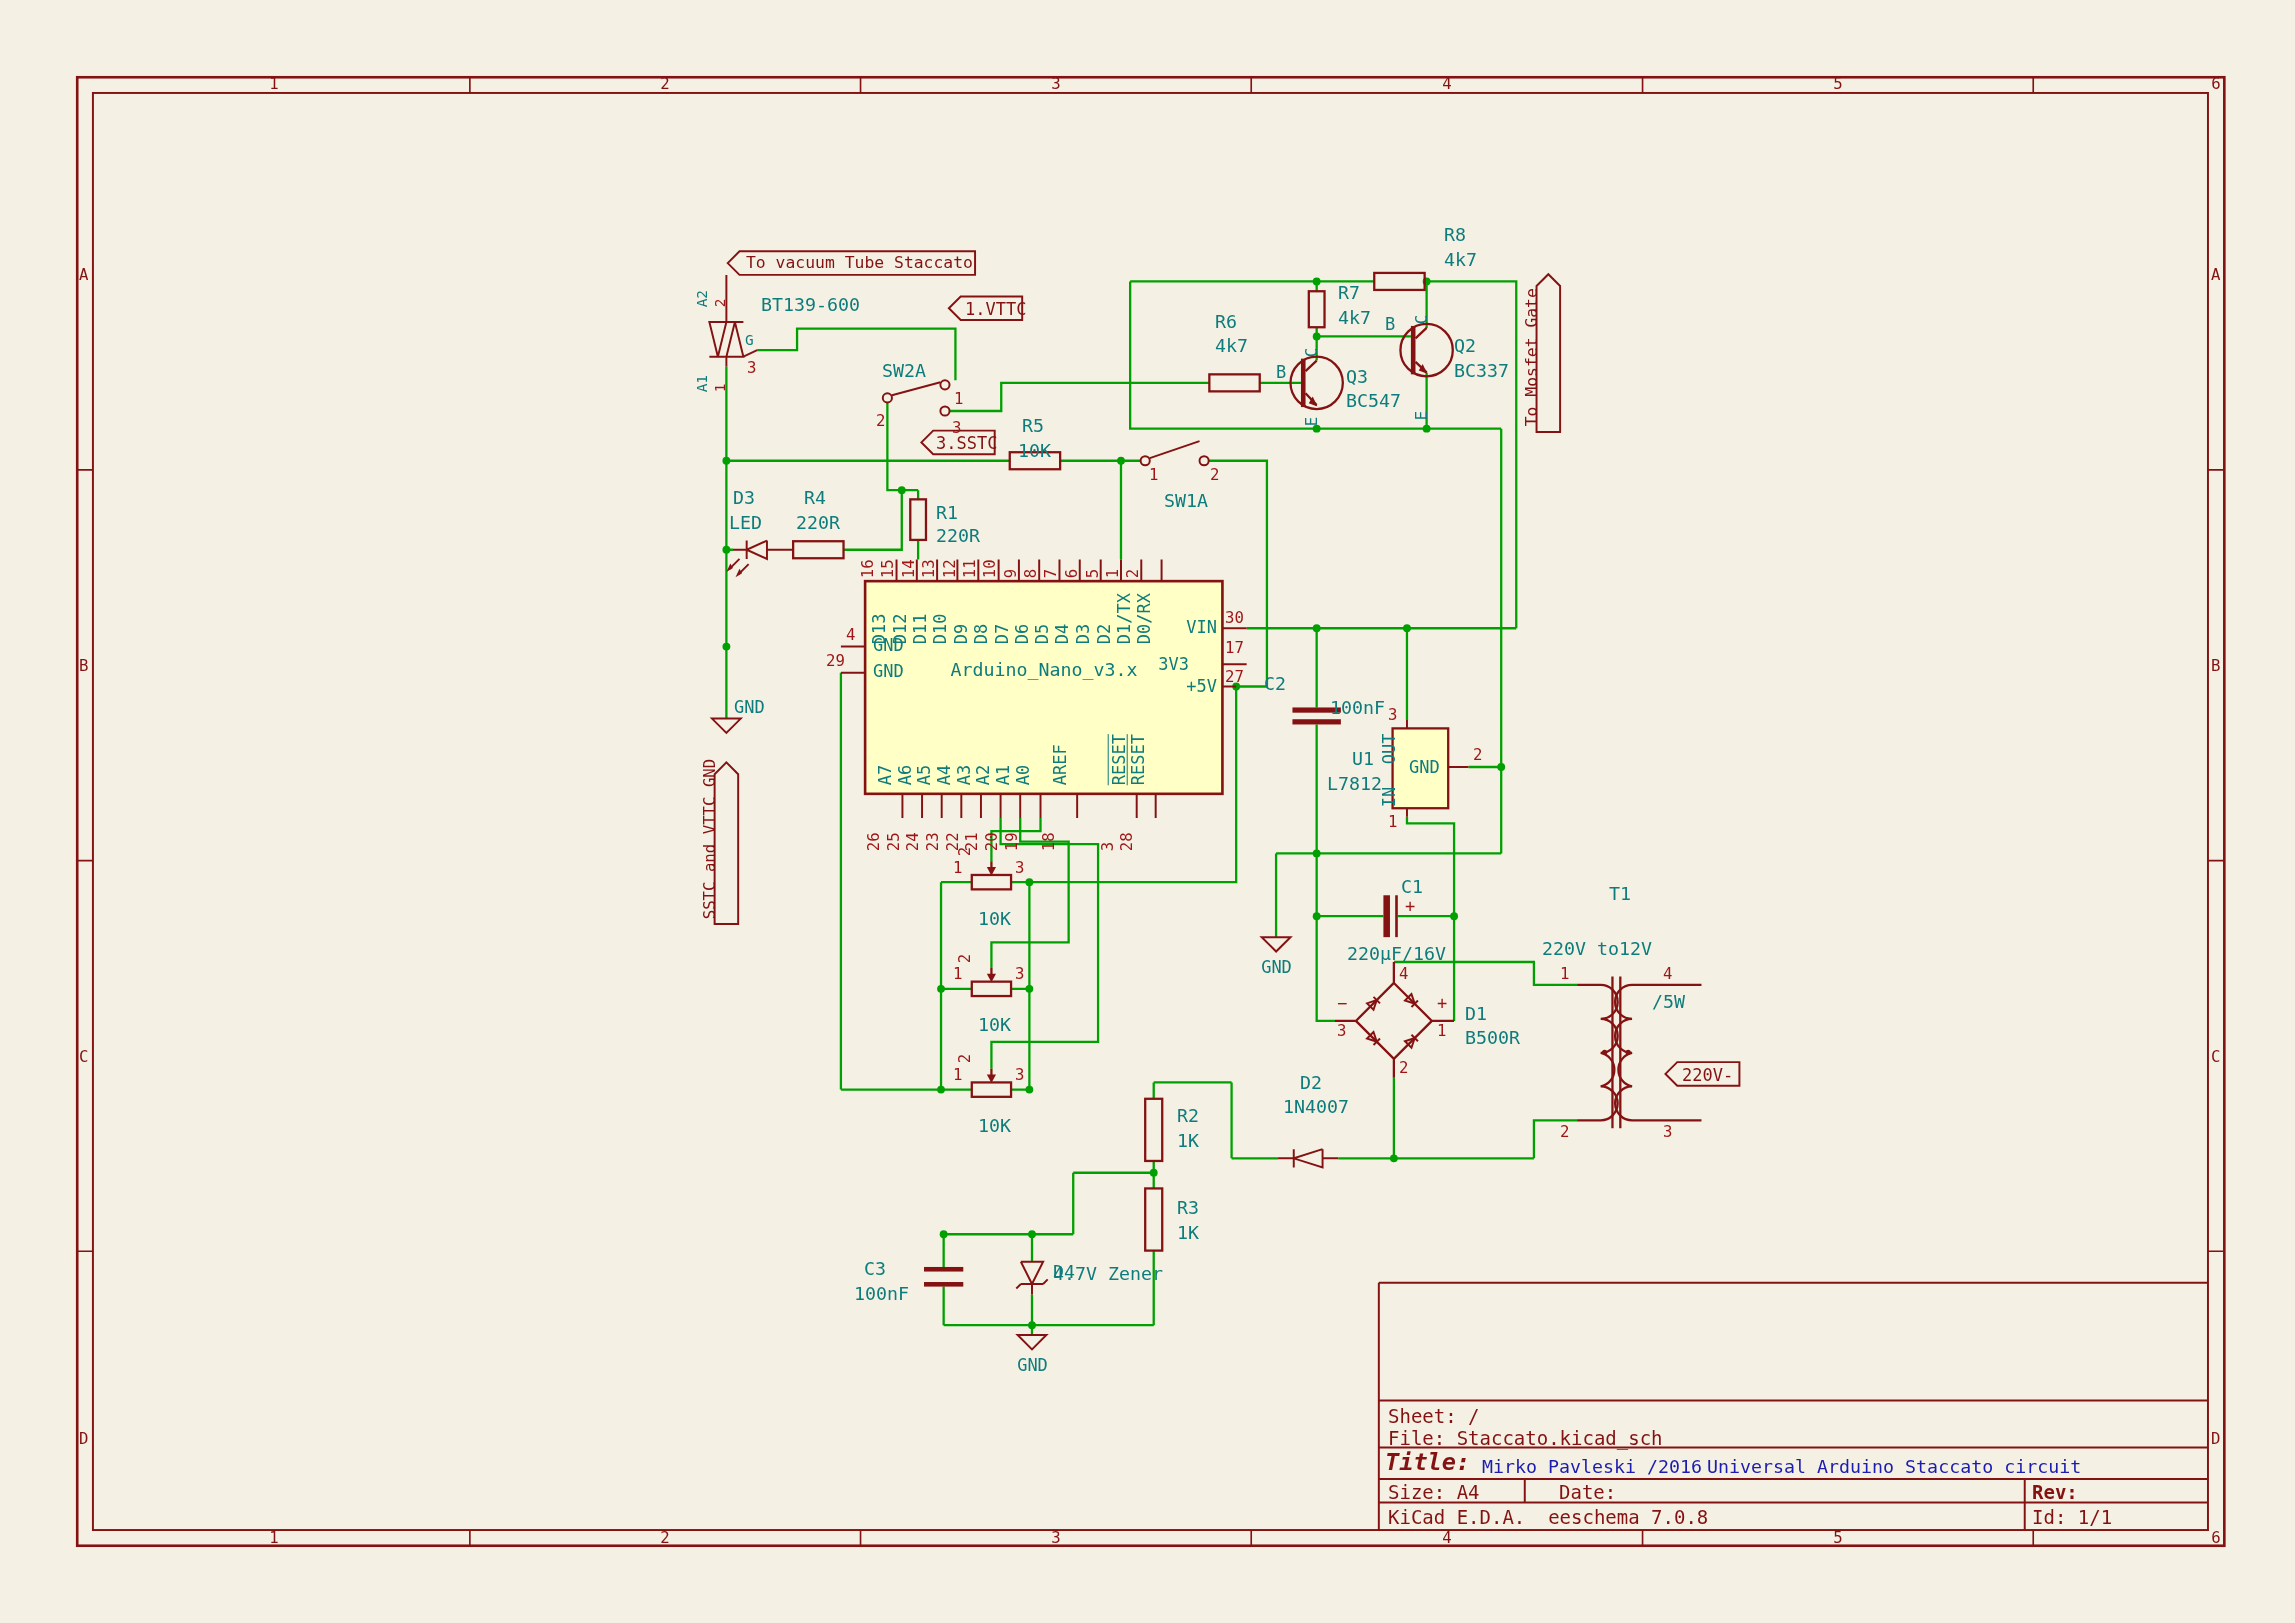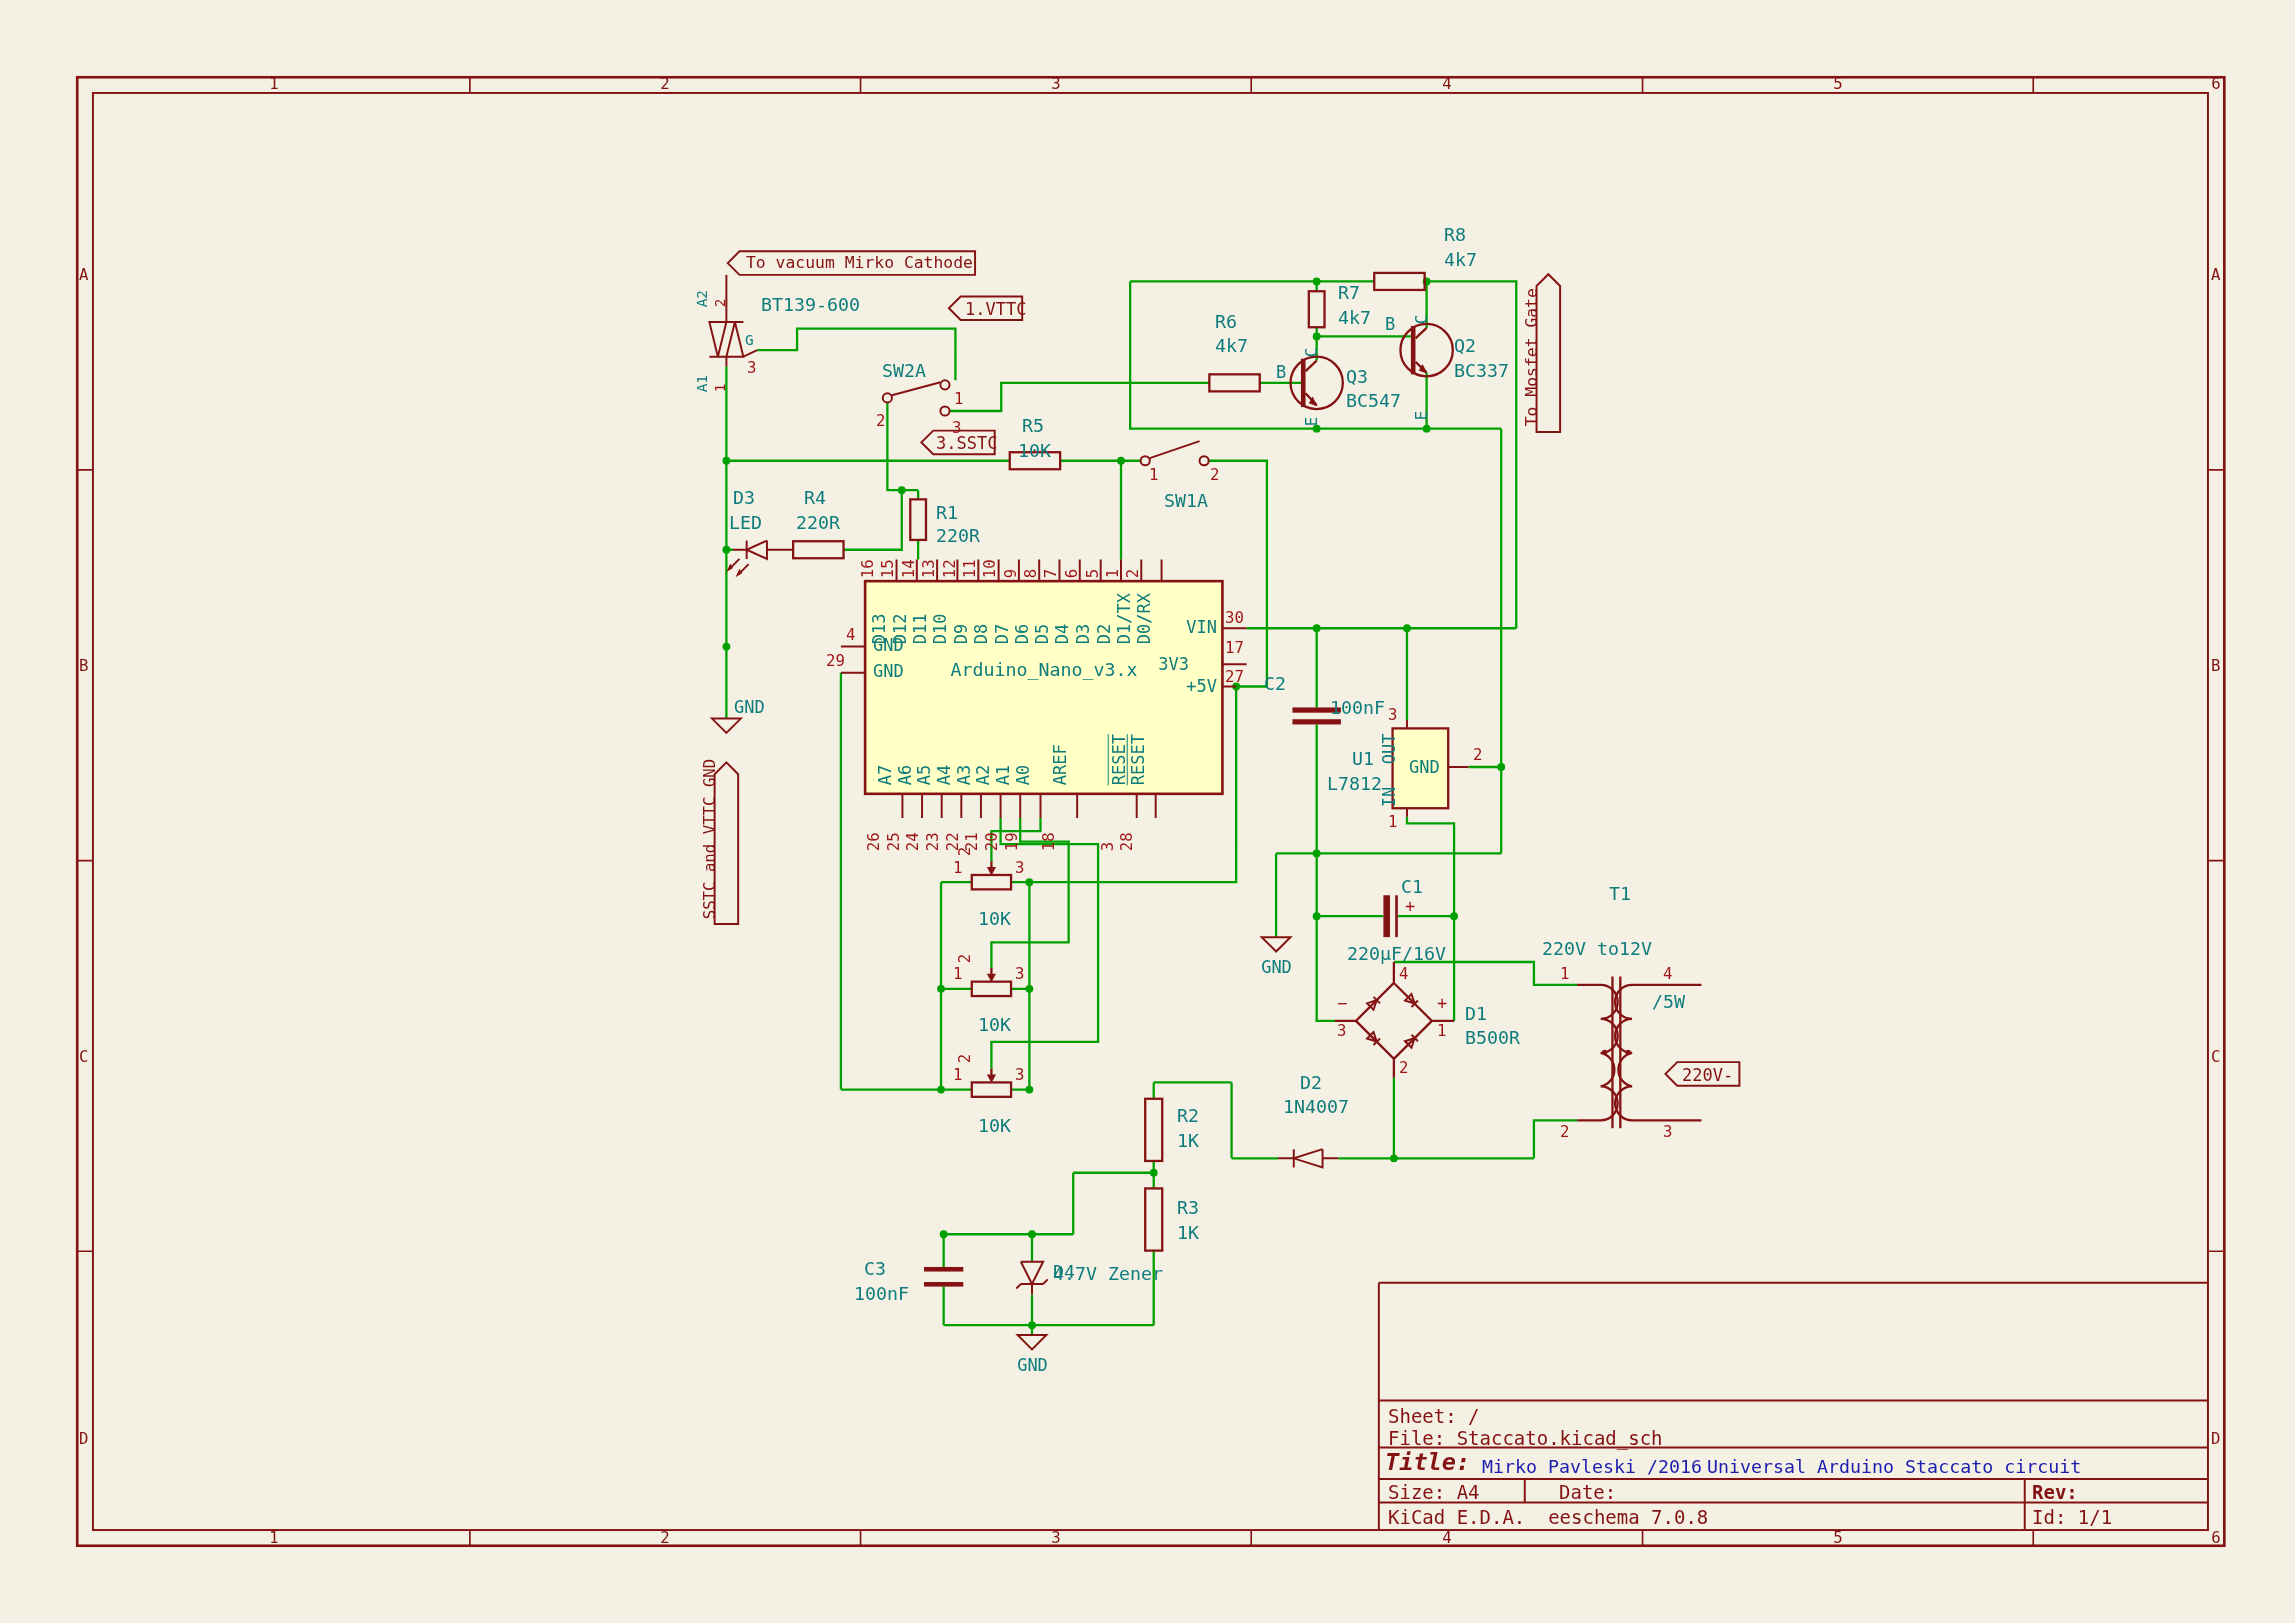--- a/index.html
+++ b/index.html
@@ -262,21 +262,21 @@
 <div class="tx dr f24 ctr" style="left:2203px;top:1529px;width:26px">6</div>
 <div class="tx dr f24" style="left:79px;top:266px">A</div>
 <div class="tx dr f24" style="left:79px;top:657px">B</div>
 <div class="tx dr f24" style="left:79px;top:1048px">C</div>
 <div class="tx dr f24" style="left:79px;top:1430px">D</div>
 <div class="tx dr f24" style="left:2211px;top:266px">A</div>
 <div class="tx dr f24" style="left:2211px;top:657px">B</div>
 <div class="tx dr f24" style="left:2211px;top:1048px">C</div>
 <div class="tx dr f24" style="left:2211px;top:1430px">D</div>
 
-<div class="tx dr f25" style="left:746px;top:254px">To vacuum Mirko Cathode</div>
+<div class="tx dr f25" style="left:746px;top:254px">To vacuum Tube Staccato</div>
 <div class="tx dr f26" style="left:965px;top:300px">1.VTTC</div>
 <div class="tx dr f26" style="left:936px;top:434px">3.SSTC</div>
 <div class="tx dr f26" style="left:1682px;top:1066px">220V-</div>
 <div class="tx dr f25 vr" style="left:1541px;top:408px">To Mosfet Gate</div>
 <div class="tx dr f24 vr" style="left:719px;top:901px">SSTC and VTTC GND</div>
 
 <div class="tx t f28" style="left:761px;top:295px">BT139-600</div>
 <div class="tx r f22 vr" style="left:729px;top:289px">2</div>
 <div class="tx t f22 vr" style="left:711px;top:289px">A2</div>
 <div class="tx r f22 vr" style="left:729px;top:374px">1</div>

